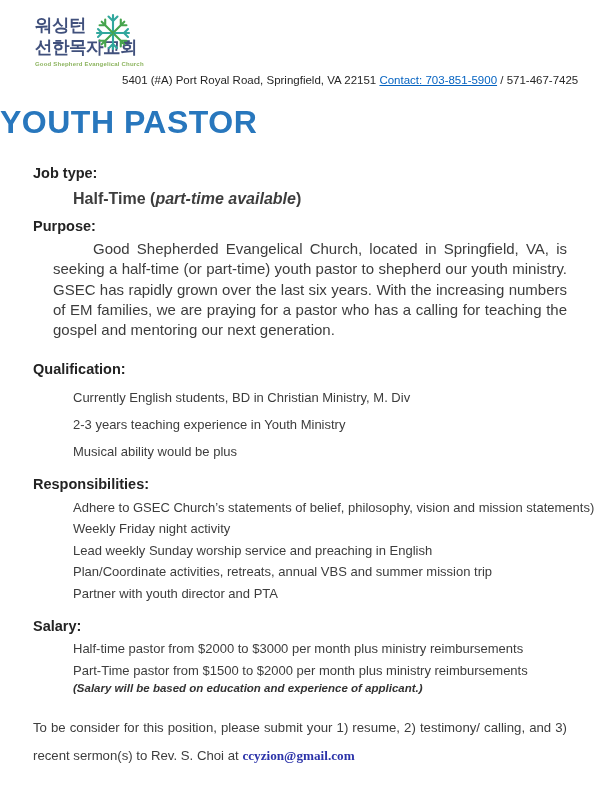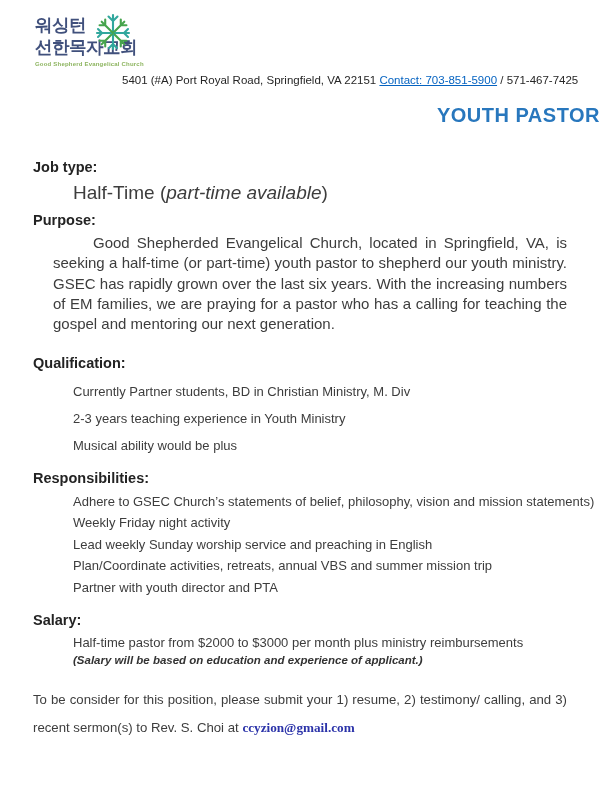--- a/index.html
+++ b/index.html
@@ -25,29 +25,29 @@
   }
   .address {
     position: absolute; left: 122px; top: 74px;
     font-size: 11.5px; color: #262626; white-space: nowrap;
   }
   .address a { color: #0563c1; text-decoration: underline; }
 
   
   .title {
     position: absolute; top: 104px; left: 0; width: 100%;
-    text-align: right; font-size: 20px; font-weight: 700;
+    text-align: left; font-size: 32px; font-weight: 700;
     color: #2877bd; letter-spacing: 0.5px;
   }
 
   
   .bodywrap { position: absolute; left: 33px; top: 156px; width: 534px; color: #3d3d3d; }
   h3.sec { font-size: 14.5px; line-height: 22px; font-weight: 700; color: #232323; }
-  .sec-jobtype  { }
-  .jobtype-line { margin: 5px 0 0 40px; line-height: 20px; font-size: 19px; }
+  .sec-jobtype  { margin-top: 6px; }
+  .jobtype-line { margin: 5px 0 0 40px; line-height: 20px; font-size: 16px; font-weight: bold; }
   .jobtype-line i { font-style: italic; }
   .sec-purpose  { margin-top: 6px; }
   .purpose {
     margin-top: 2px; line-height: 20.3px; font-size: 15px;
     text-align: justify; text-indent: 40px; margin-left: 20px;
   }
   .sec-qual { margin-top: 18px; }
   .q-item { margin: 8px 0 0 40px; line-height: 19px; font-size: 13px; white-space: nowrap; }
   .sec-resp { margin-top: 12px; }
   .r-item { margin: 2.5px 0 0 40px; line-height: 19px; font-size: 13px; white-space: nowrap; }
@@ -113,33 +113,34 @@
 
     <h3 class="sec sec-jobtype">Job type:</h3>
     <div class="jobtype-line">
       <span>Half-Time (</span><i>part-time available</i><span>)</span>
     </div>
 
     <h3 class="sec sec-purpose">Purpose:</h3>
     <p class="purpose">Good Shepherded Evangelical Church, located in Springfield, VA, is seeking a half-time (or part-time) youth pastor to shepherd our youth ministry. GSEC has rapidly grown over the last six years. With the increasing numbers of EM families, we are praying for a pastor who has a calling for teaching the gospel and mentoring our next generation.</p>
 
     <h3 class="sec sec-qual">Qualification:</h3>
-    <div class="q-item">Currently Partner students, BD in Christian Ministry, M. Div</div>
+    <div class="q-item">Currently English students, BD in Christian Ministry, M. Div</div>
     <div class="q-item">2-3 years teaching experience in Youth Ministry</div>
     <div class="q-item">Musical ability would be plus</div>
 
     <h3 class="sec sec-resp">Responsibilities:</h3>
     <div class="r-item">Adhere to GSEC Church’s statements of belief, philosophy, vision and mission statements)</div>
     <div class="r-item">Weekly Friday night activity</div>
     <div class="r-item">Lead weekly Sunday worship service and preaching in English</div>
     <div class="r-item">Plan/Coordinate activities, retreats, annual VBS and summer mission trip</div>
     <div class="r-item">Partner with youth director and PTA</div>
 
     <h3 class="sec sec-salary">Salary:</h3>
     <div class="s-item">Half-time pastor from $2000 to $3000 per month plus ministry reimbursements</div>
+    <div class="s-item">Part-Time pastor from $1500 to $2000 per month plus ministry reimbursements</div>
     <div class="s-note">(Salary will be based on education and experience of applicant.)</div>
 
     <p class="closing">
       <span>To be consider for this position, please submit your 1) resume, 2) testimony/ calling, and 3) recent sermon(s) to Rev. S. Choi at </span><a href="#" class="email">ccyzion@gmail.com</a>
     </p>
 
   </div>
 </div>
 
 </body></html>

